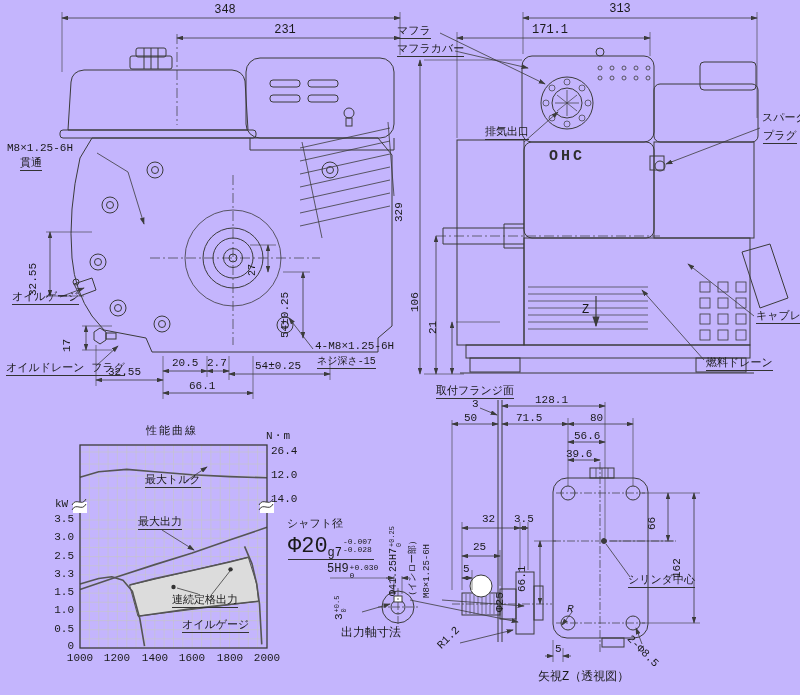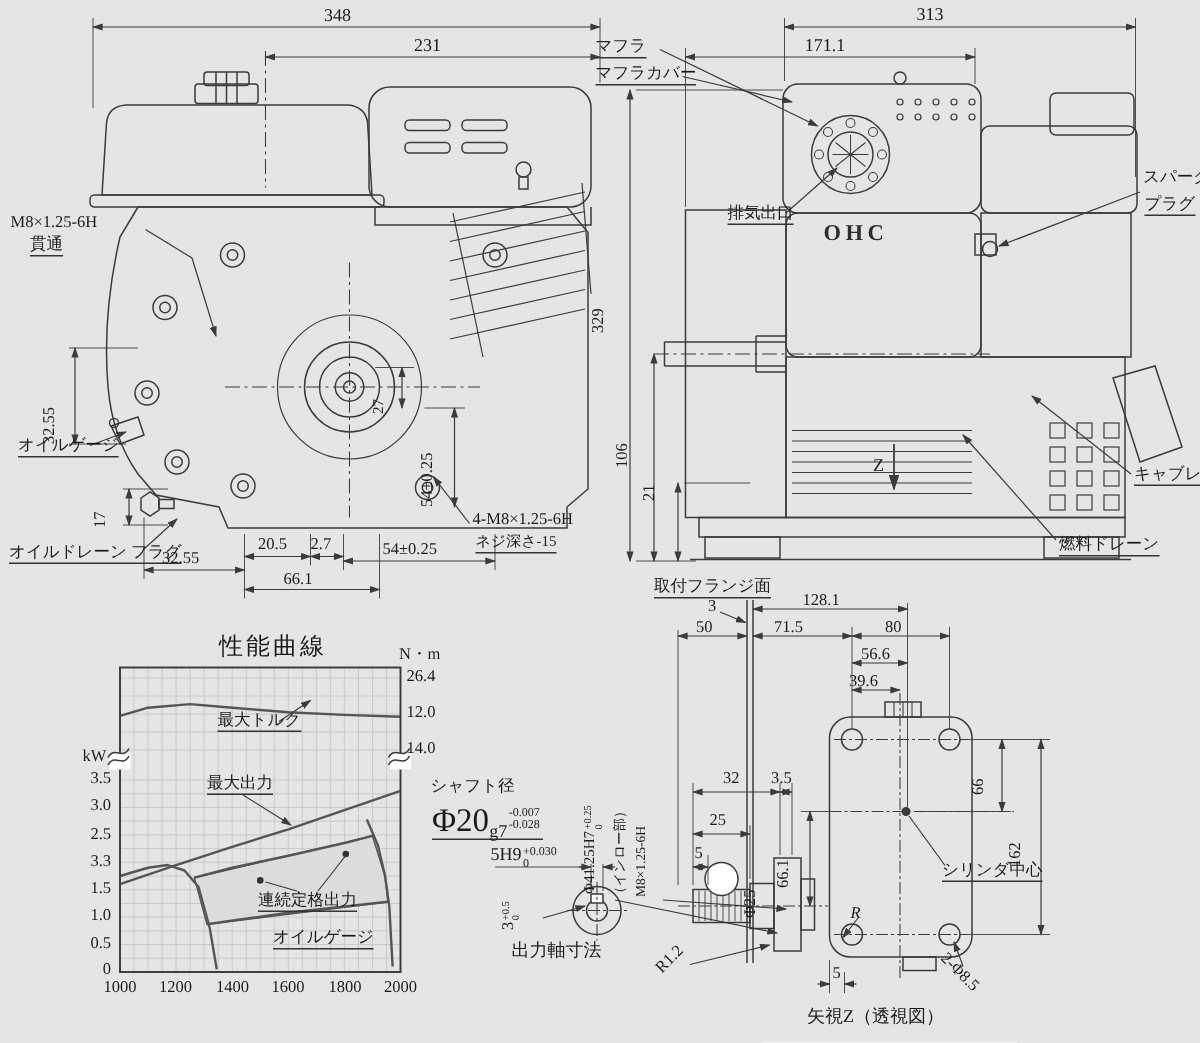--- a/index.html
+++ b/index.html
@@ -1,21 +1,21 @@
 <!DOCTYPE html>
 <html><head>
 <meta charset="utf-8">
 <style>
   html,body{margin:0;padding:0;background:#fff;}
-  #canvas{position:relative;width:800px;height:695px;background:#e5e5e5;overflow:hidden;
-          font-family:Liberation Serif, serif;color:#1a1a1a;}
+  #canvas{position:relative;width:800px;height:695px;background:#c4b5fd;overflow:hidden;
+          font-family:Liberation Mono, monospace;color:#1a1a1a;}
   #art{position:absolute;left:0;top:0;}
   .t{position:absolute;font-size:11px;line-height:13px;white-space:nowrap;color:#1a1a1a;}
   .s12{font-size:12px;line-height:14px;}
-  .s13{font-size:16px;line-height:15px;}
+  .s13{font-size:11px;line-height:15px;}
   .s10{font-size:10px;line-height:12px;}
   .s9{font-size:9px;line-height:11px;}
   .und{border-bottom:1px solid #333;padding-bottom:0px;}
   .ctr{text-align:center;}
   .rv{transform-origin:0 100%;transform:rotate(-90deg);}
   .r45{transform-origin:0 100%;transform:rotate(-45deg);}
   .r45cw{transform-origin:0 0;transform:rotate(45deg);}
   .logo{font-weight:bold;font-size:15px;letter-spacing:3px;color:#2e2e2e;}
   .phi{border-bottom:1px solid #333;padding:0 2px 1px 0;}
   .phi-main{font-size:22px;line-height:22px;}
@@ -426,21 +426,21 @@
 <div class="t" style="left:255px;top:360px">54±0.25</div>
 <div class="t rv" style="left:292px;top:325px">54±0.25</div>
 <div class="t rv s10" style="left:259px;top:264px">27</div>
 <div class="t" style="left:315px;top:340px">4-M8×1.25-6H</div>
 <div class="t und s10" style="left:317px;top:356px">ネジ深さ-15</div>
 
 <div class="t s12 ctr" style="left:595px;top:2px;width:50px">313</div>
 <div class="t s12 ctr" style="left:520px;top:23px;width:60px">171.1</div>
 <div class="t und" style="left:397px;top:25px">マフラ</div>
 <div class="t und" style="left:397px;top:43px">マフラカバー</div>
-<div class="t und" style="left:485px;top:136px">排気出口</div>
+<div class="t und" style="left:485px;top:126px">排気出口</div>
 <div class="t" style="left:762px;top:112px">スパーク</div>
 <div class="t und" style="left:763px;top:130px">プラグ</div>
 <div class="t rv" style="left:406px;top:209px">329</div>
 <div class="t rv" style="left:422px;top:299px">106</div>
 <div class="t rv" style="left:440px;top:321px">21</div>
 <div class="t und" style="left:756px;top:310px">キャブレタ</div>
 <div class="t und" style="left:706px;top:357px">燃料ドレーン</div>
 <div class="t logo" style="left:549px;top:150px">OHC</div>
 <div class="t s12" style="left:582px;top:303px">Z</div>
 

